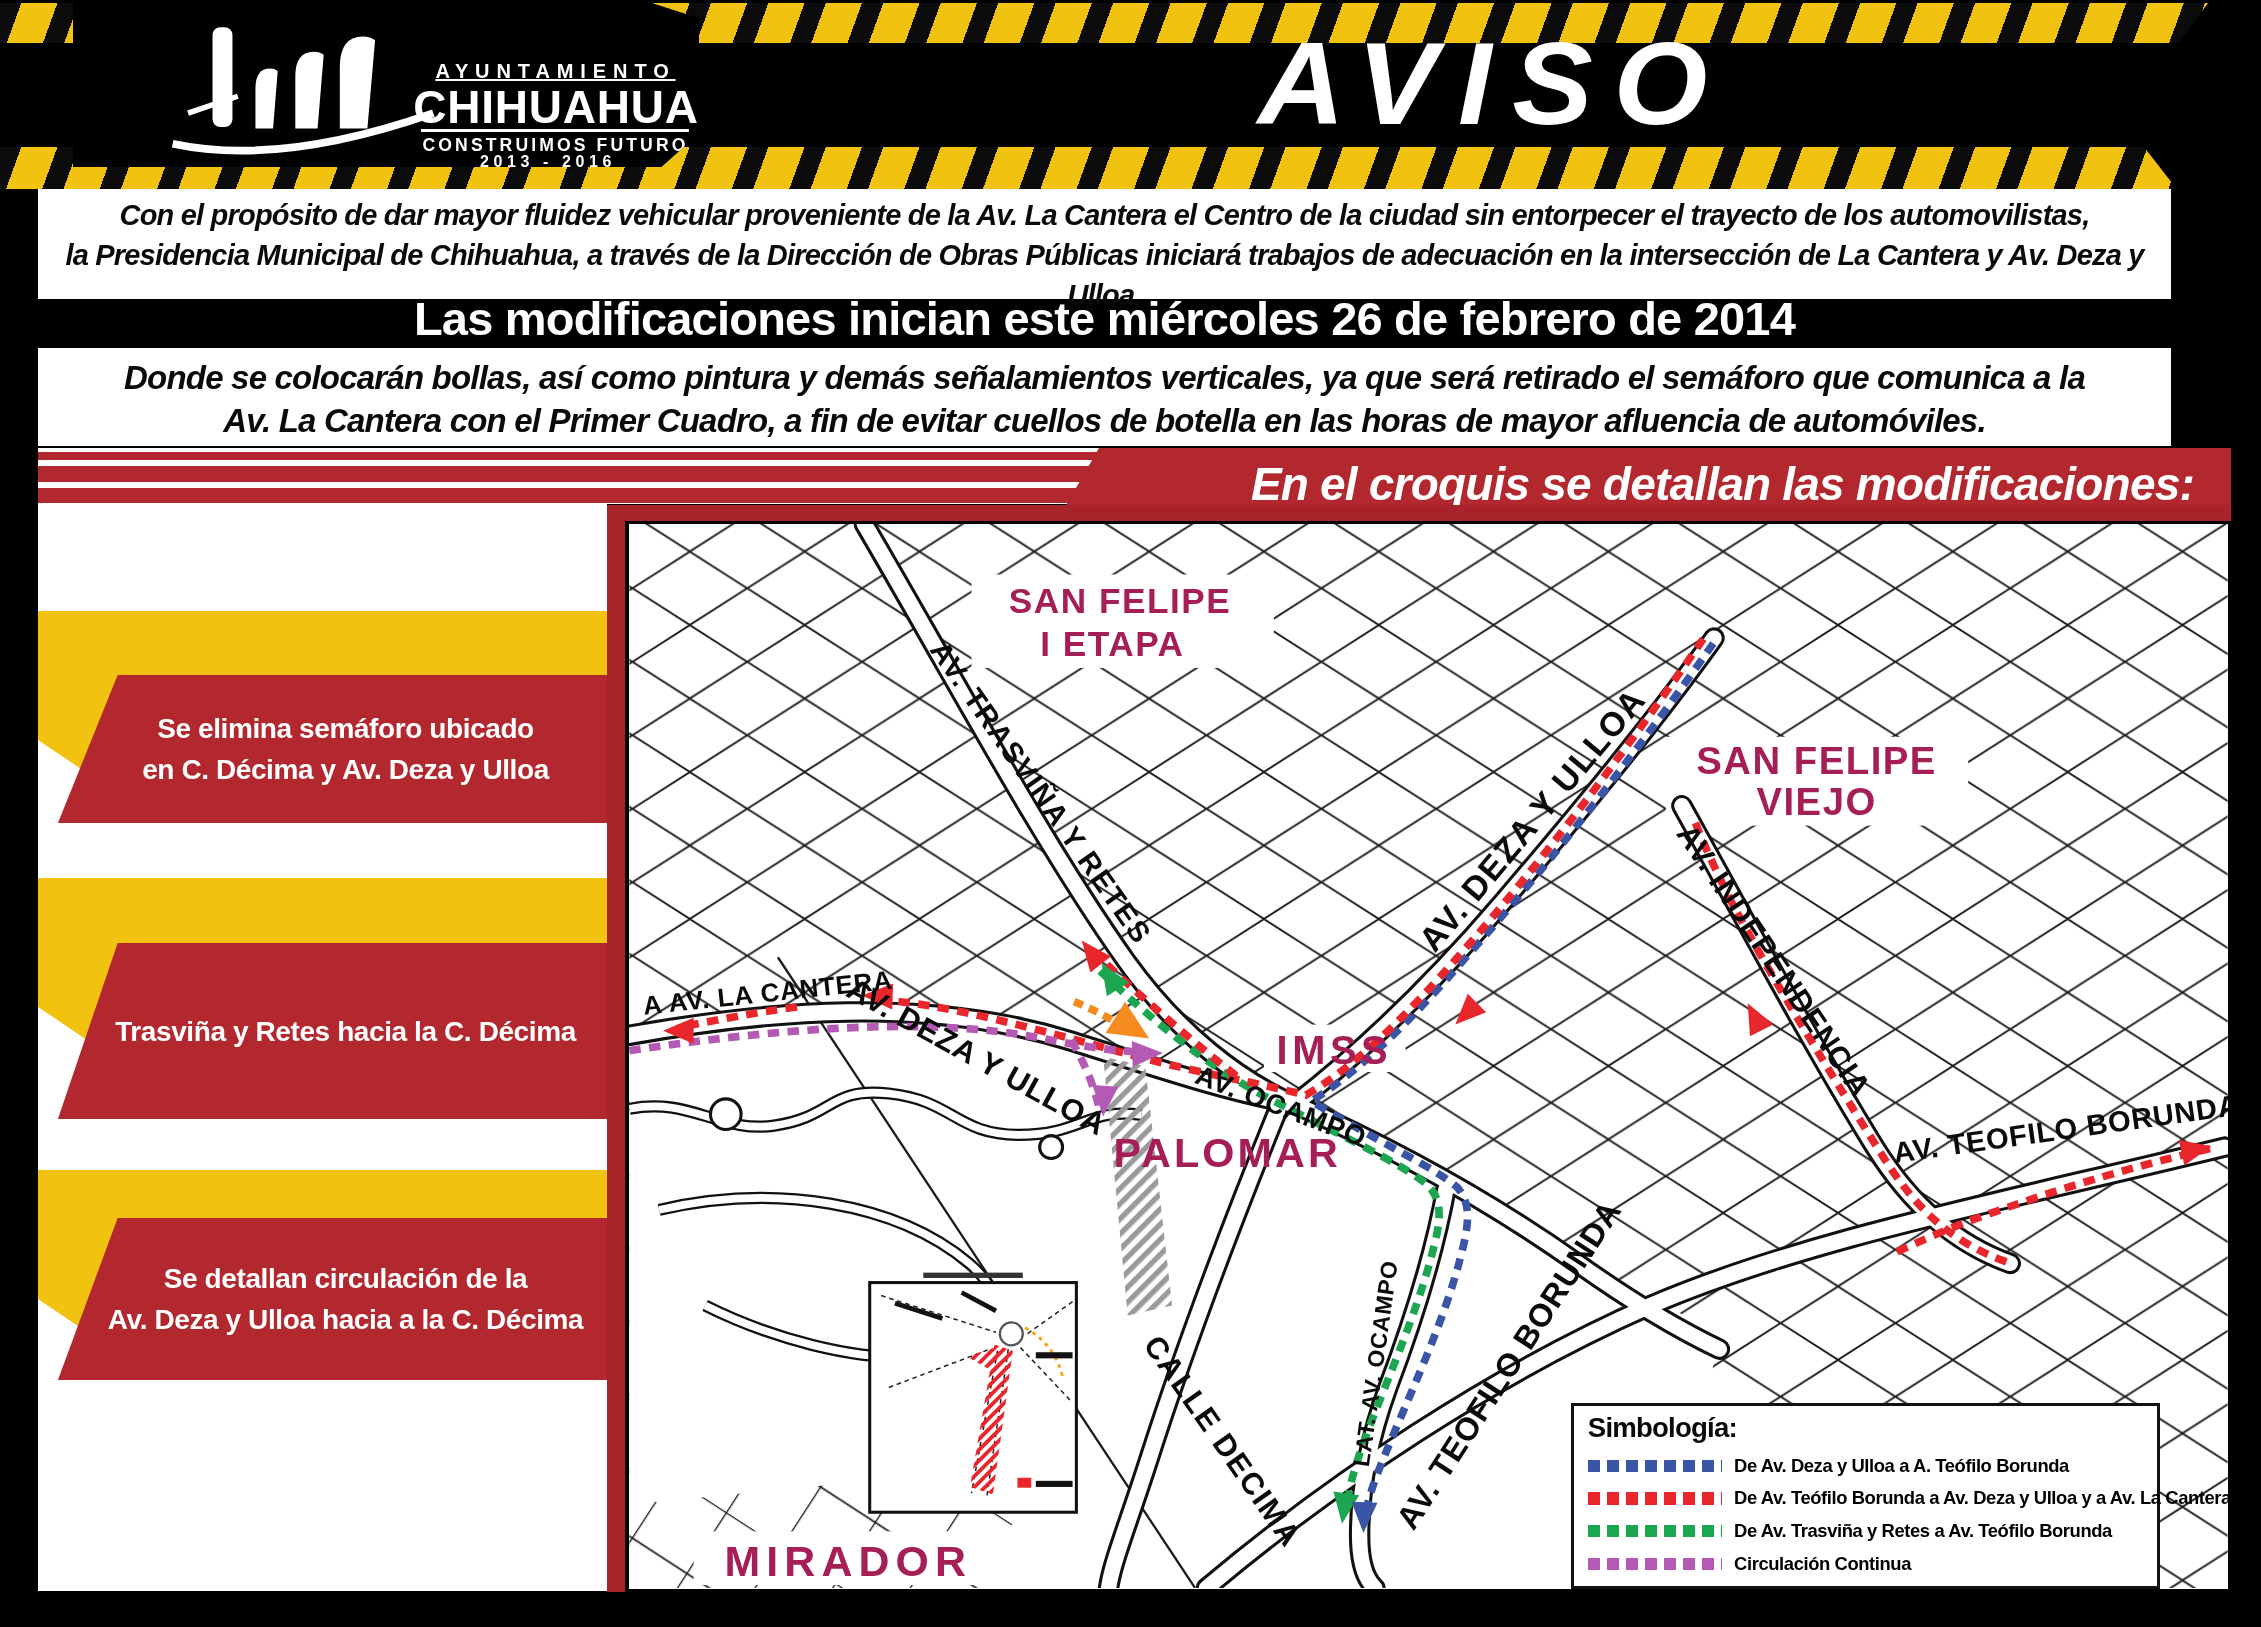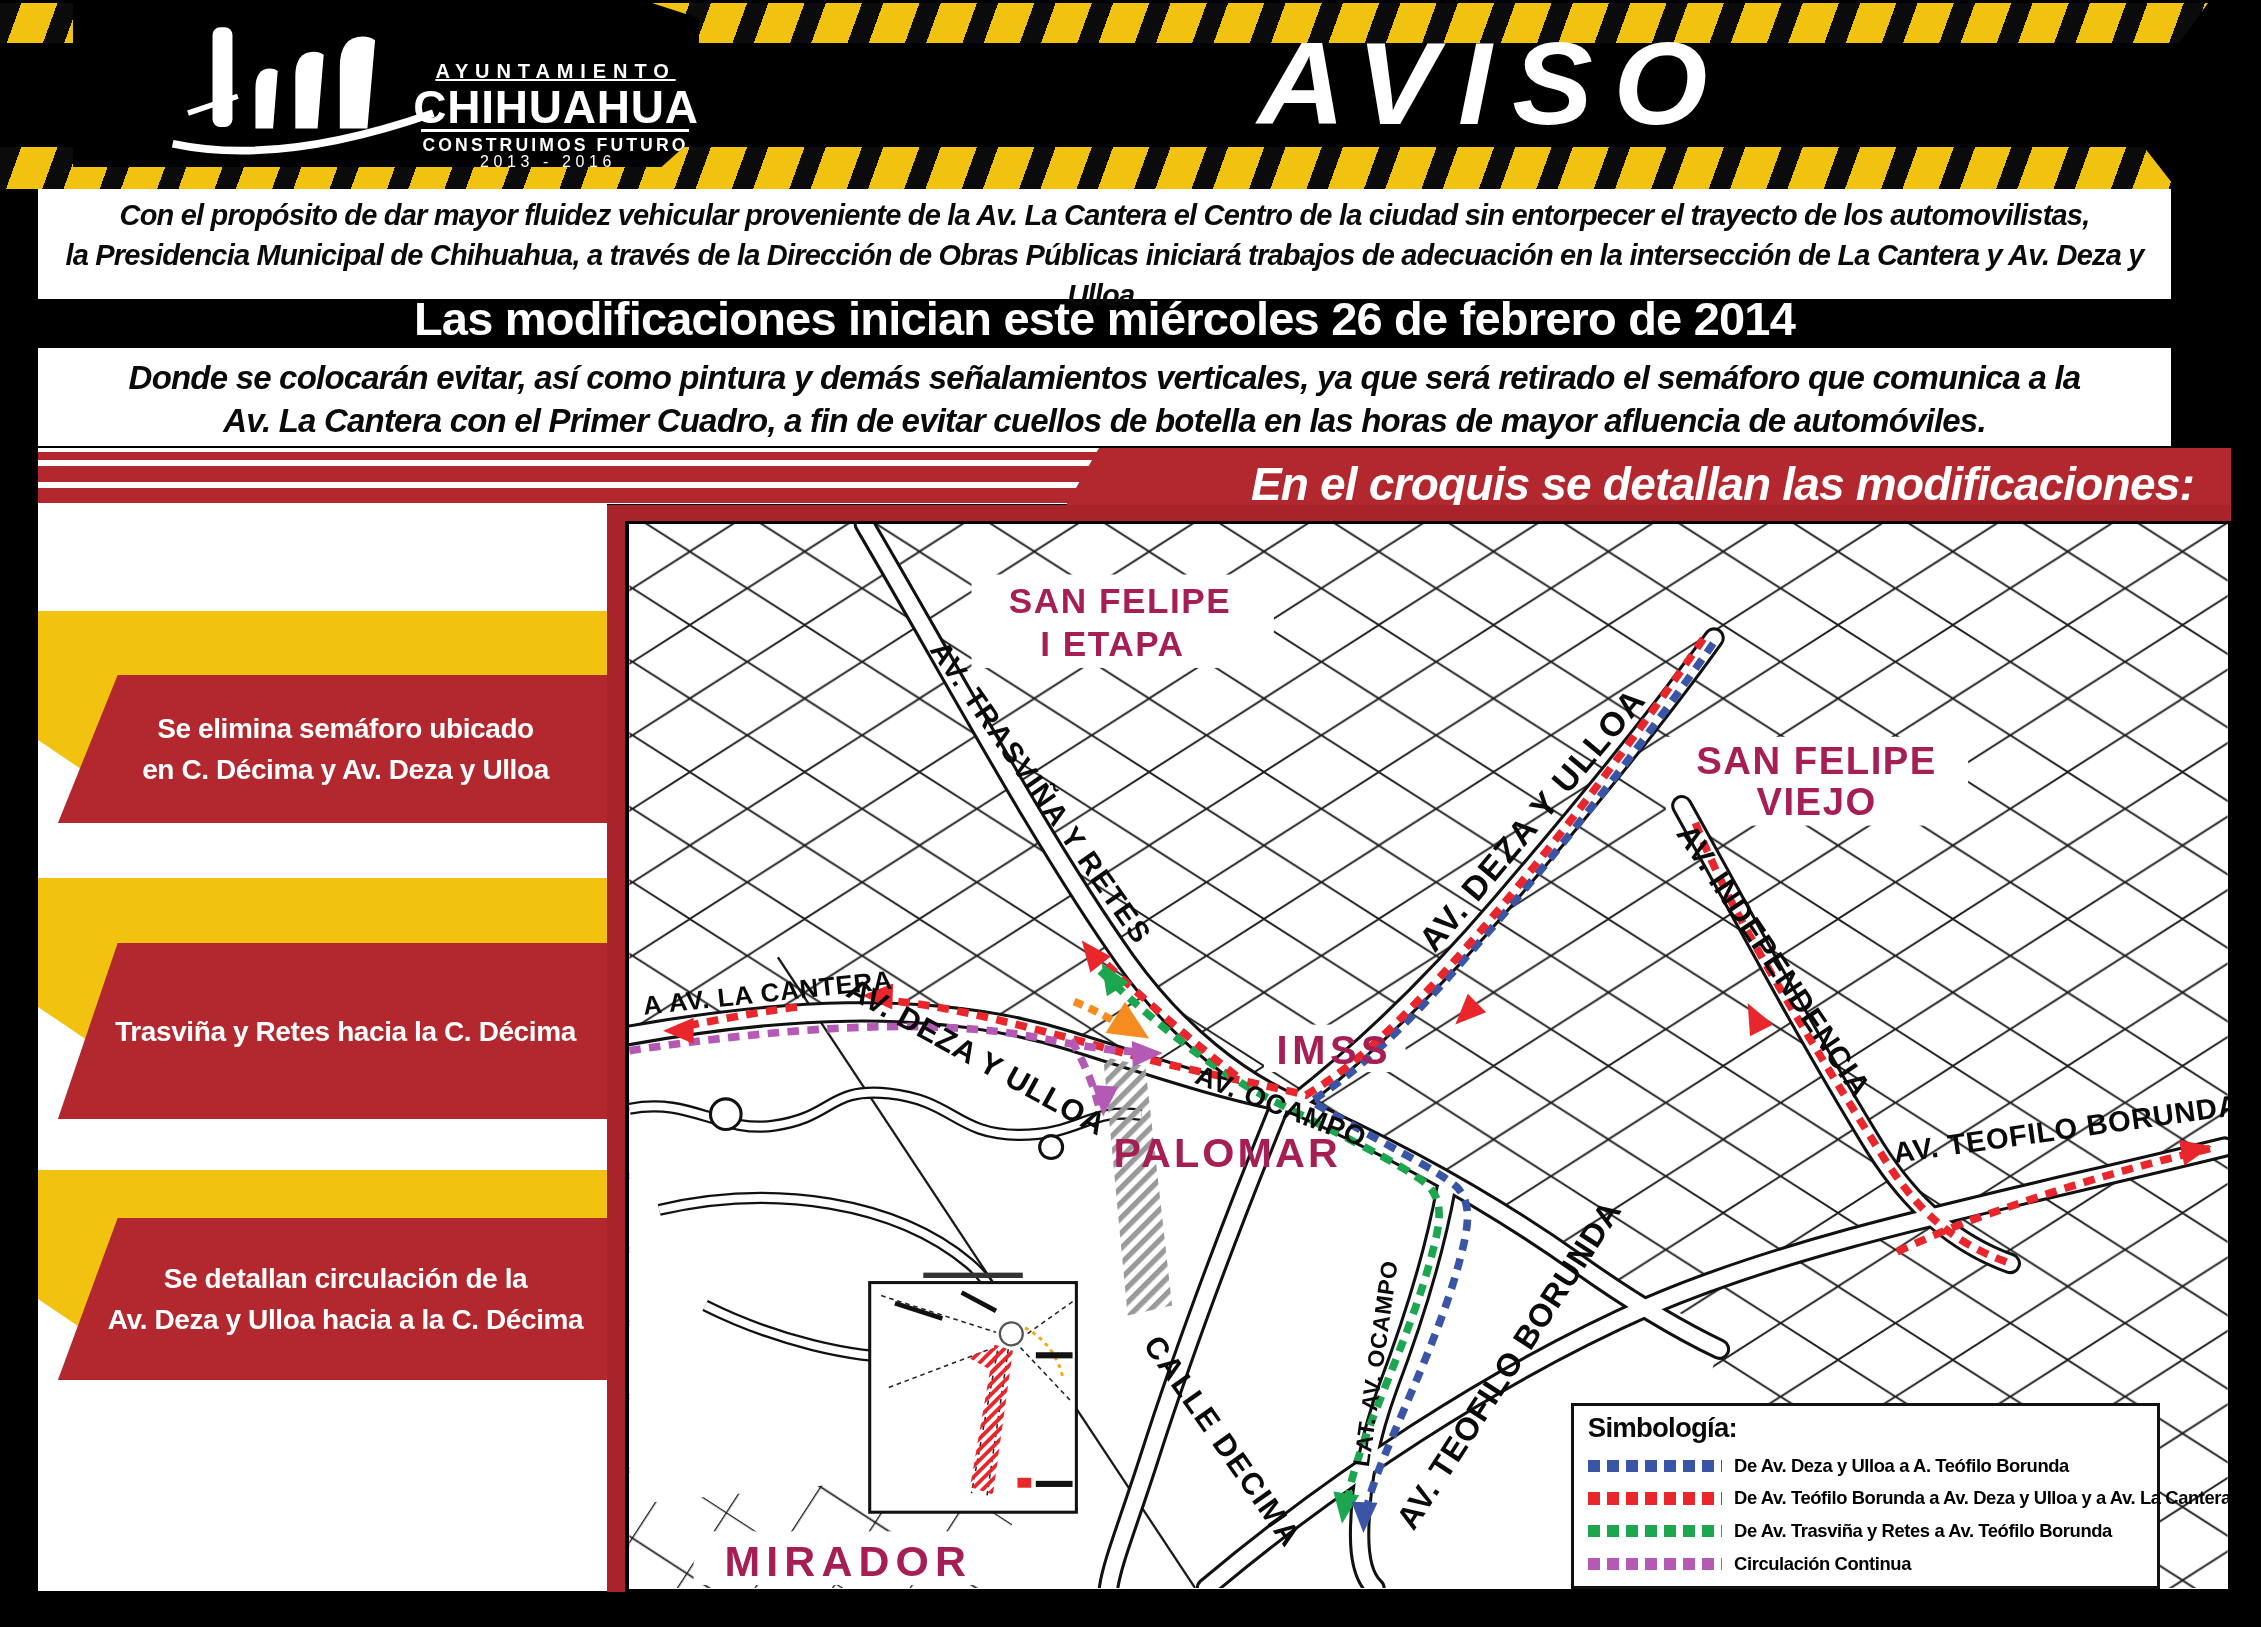--- a/index.html
+++ b/index.html
@@ -12,21 +12,21 @@
   .stripes{background:repeating-linear-gradient(110deg,#0b0b0b 0 20px,#f2c211 20px 54px);}
   .wedge{background:#000;}
 
   
   #logo-box{left:73px;top:0;width:626px;height:167px;background:#000;
             clip-path:polygon(0 0,91% 0,100% 11%,100% 80%,94% 100%,0 100%);color:#fff;}
   .logo-ayto{left:337px;top:60px;width:291px;text-align:center;font-size:20px;font-weight:bold;letter-spacing:6.9px;text-decoration:underline;}
   .logo-chih{left:322px;top:80px;width:322px;text-align:center;font-size:46px;font-weight:bold;letter-spacing:0.8px;}
   .logo-rule{left:348px;top:129px;width:268px;height:3.1px;background:#fff;}
   .logo-constr{left:337px;top:135px;width:291px;text-align:center;font-size:17.6px;font-weight:bold;letter-spacing:3.1px;}
-  .logo-years{left:360px;top:153px;width:230px;text-align:center;font-size:16px;font-weight:normal;letter-spacing:4.6px;}
+  .logo-years{left:360px;top:153px;width:230px;text-align:center;font-size:16px;font-weight:bold;letter-spacing:4.6px;}
 
   #aviso{left:1095px;top:26px;width:796px;text-align:center;color:#fff;
          font-size:116px;line-height:116px;font-weight:bold;font-style:italic;letter-spacing:20px;
          transform:scaleX(1.04);transform-origin:center;}
 
   .whitebox{background:#fff;color:#0a0a0a;text-align:center;}
   .para{font-weight:bold;font-style:italic;}
   #para1{left:38px;top:189px;width:2133px;height:110px;padding-top:6px;font-size:29px;line-height:40px;letter-spacing:-0.8px;}
   #para2{left:38px;top:348px;width:2133px;height:98px;padding-top:7.7px;font-size:33px;line-height:43px;letter-spacing:-0.8px;}
   #date-band{left:38px;top:289px;width:2133px;height:59px;color:#fff;text-align:center;
@@ -93,21 +93,21 @@
   <div class="abs" id="aviso">AVISO</div>
 
   <div class="abs whitebox para" id="para1">
     <div>Con el propósito de dar mayor fluidez vehicular proveniente de la Av. La Cantera el Centro de la ciudad sin entorpecer el trayecto de los automovilistas,</div>
     <div>la Presidencia Municipal de Chihuahua, a través de la Dirección de Obras Públicas iniciará trabajos de adecuación en la intersección de La Cantera y Av. Deza y Ulloa.</div>
   </div>
 
   <div class="abs" id="date-band">Las modificaciones inician este miércoles 26 de febrero de 2014</div>
 
   <div class="abs whitebox para" id="para2">
-    <div>Donde se colocarán evitar, así como pintura y demás señalamientos verticales, ya que será retirado el semáforo que comunica a la</div>
+    <div>Donde se colocarán bollas, así como pintura y demás señalamientos verticales, ya que será retirado el semáforo que comunica a la</div>
     <div>Av. La Cantera con el Primer Cuadro, a fin de evitar cuellos de botella en las horas de mayor afluencia de automóviles.</div>
   </div>
 
   <div class="abs" id="stripe-panel">
     <div class="redbar" style="top:3.8px;width:100%;height:8.4px;"></div>
     <div class="redbar" style="top:18.4px;width:100%;height:16px;"></div>
     <div class="redbar" style="top:40px;width:100%;height:14.5px;"></div>
   </div>
   <div class="abs" id="croquis-banner">En el croquis se detallan las modificaciones:</div>
 

